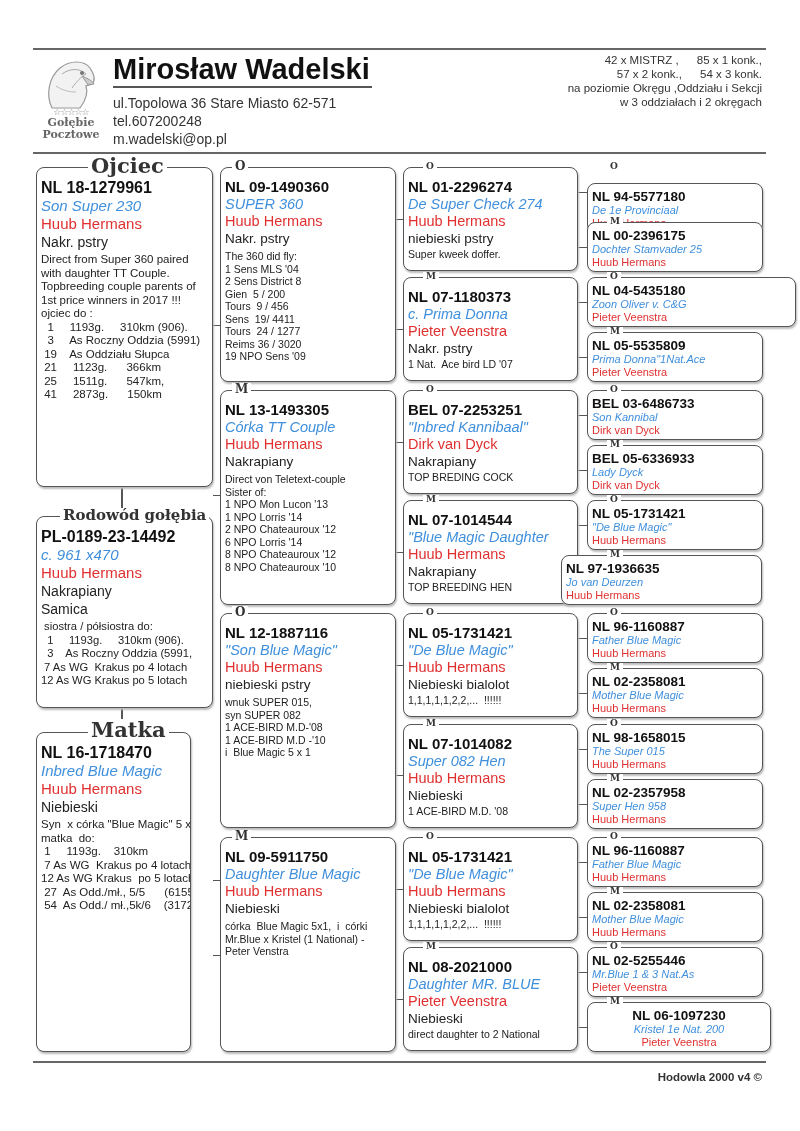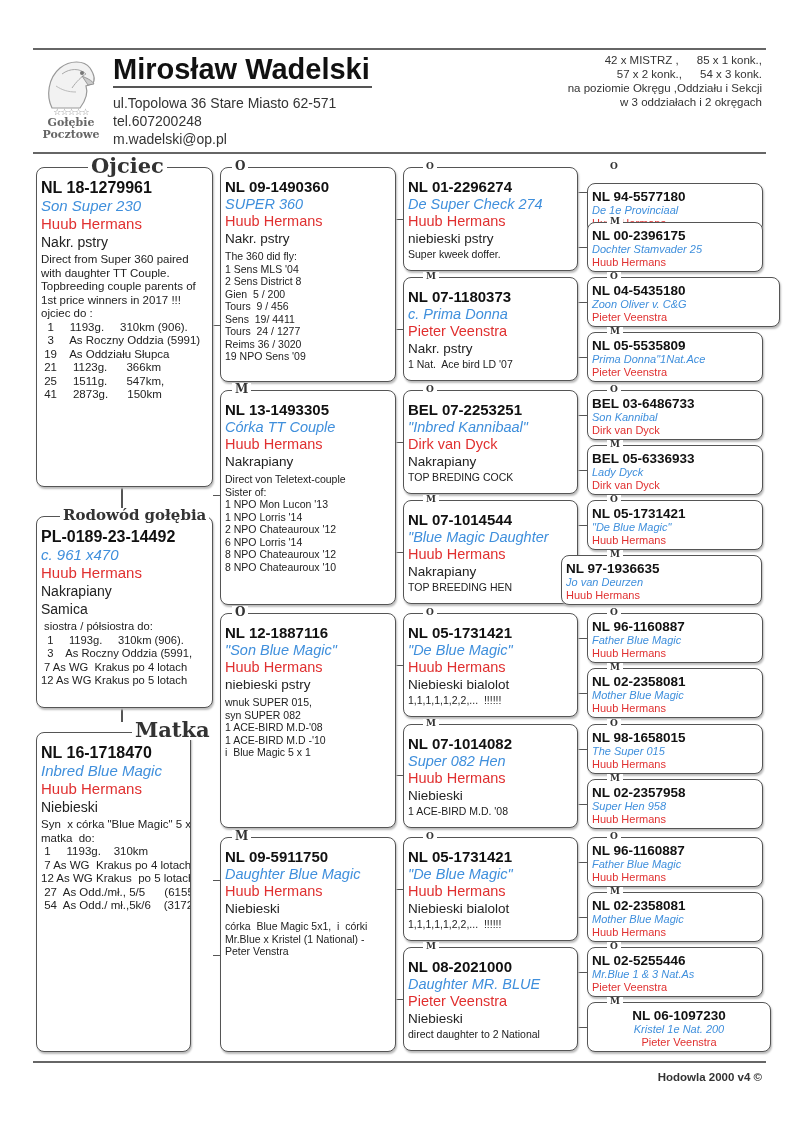--- a/index.html
+++ b/index.html
@@ -146,21 +146,21 @@
   <div class="breeder">Huub Hermans</div>
   <div class="color">Niebieski</div>
   <div class="notes">Syn  x córka "Blue Magic" 5 x 1
 matka  do:
  1     1193g.    310km
  7 As WG  Krakus po 4 lotach
 12 As WG Krakus  po 5 lotach
  27  As Odd./mł., 5/5      (6155)
  54  As Odd./ mł.,5k/6    (3172)</div>
 </div>
-<div class="box-label big-label" style="left:88px; top:719px;margin-left:44px;">Matka</div>
+<div class="box-label big-label" style="left:88px; top:719px;">Matka</div>
 
 <div id="col2">
     <div class="box c2" style="left: 220px; top: 167px; width: 176px; height: 215px;">
       <div class="ring">NL 09-1490360</div>
       <div class="name">SUPER 360</div>
       <div class="breeder">Huub Hermans</div>
       <div class="color">Nakr. pstry</div>
       <div class="notes">The 360 did fly:
 1 Sens MLS '04
 2 Sens District 8
@@ -282,21 +282,21 @@
       <div class="name">De 1e Provinciaal</div>
       <div class="breeder">Huub Hermans</div>
     </div>
     <div class="box-label tiny-label" style="left: 607px; top: 162px;">O</div>
     <div class="box c4" style="left: 587px; top: 222px; width: 176px; height: 50px;">
       <div class="ring">NL 00-2396175</div>
       <div class="name">Dochter Stamvader 25</div>
       <div class="breeder">Huub Hermans</div>
     </div>
     <div class="box-label tiny-label" style="left: 607px; top: 217px;">M</div>
-    <div class="box c4" style="left: 587px; top: 277px; width: 193px; height: 50px;">
+    <div class="box c4" style="left: 587px; top: 277px; width: 209px; height: 50px;">
       <div class="ring">NL 04-5435180</div>
       <div class="name">Zoon Oliver v. C&amp;G</div>
       <div class="breeder">Pieter Veenstra</div>
     </div>
     <div class="box-label tiny-label" style="left: 607px; top: 272px;">O</div>
     <div class="box c4" style="left: 587px; top: 332px; width: 176px; height: 50px;">
       <div class="ring">NL 05-5535809</div>
       <div class="name">Prima Donna"1Nat.Ace</div>
       <div class="breeder">Pieter Veenstra</div>
     </div>

